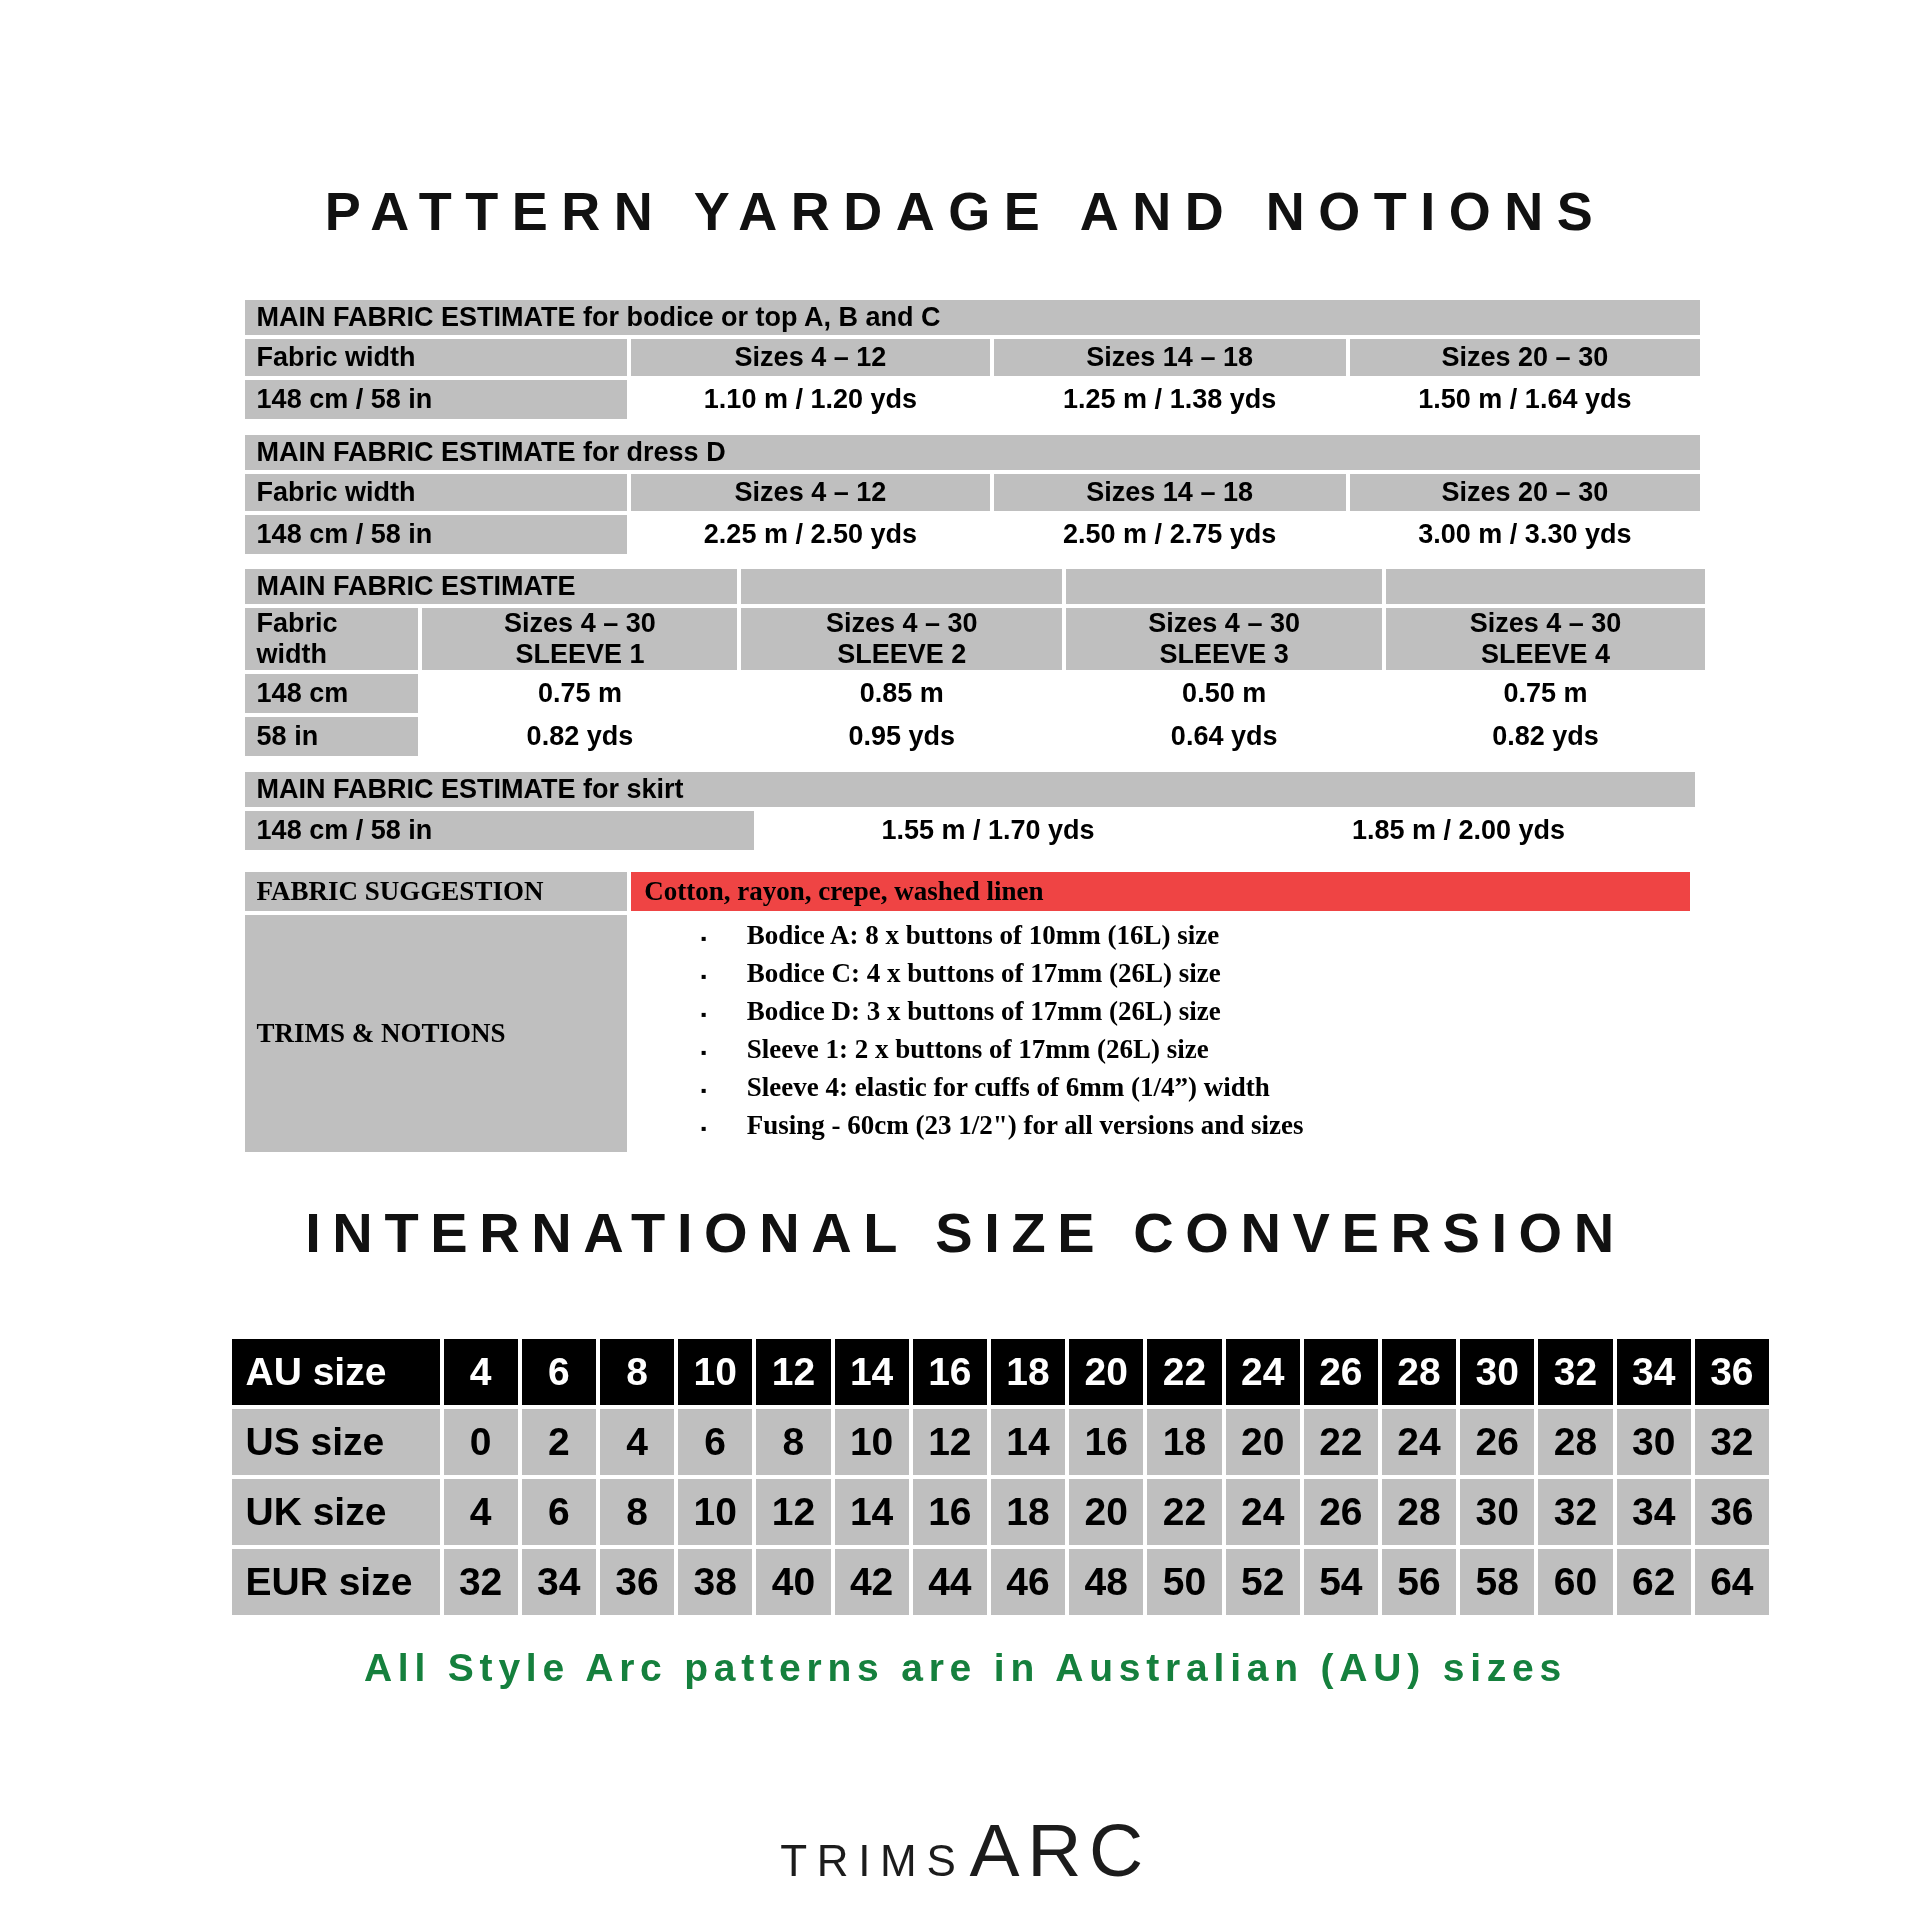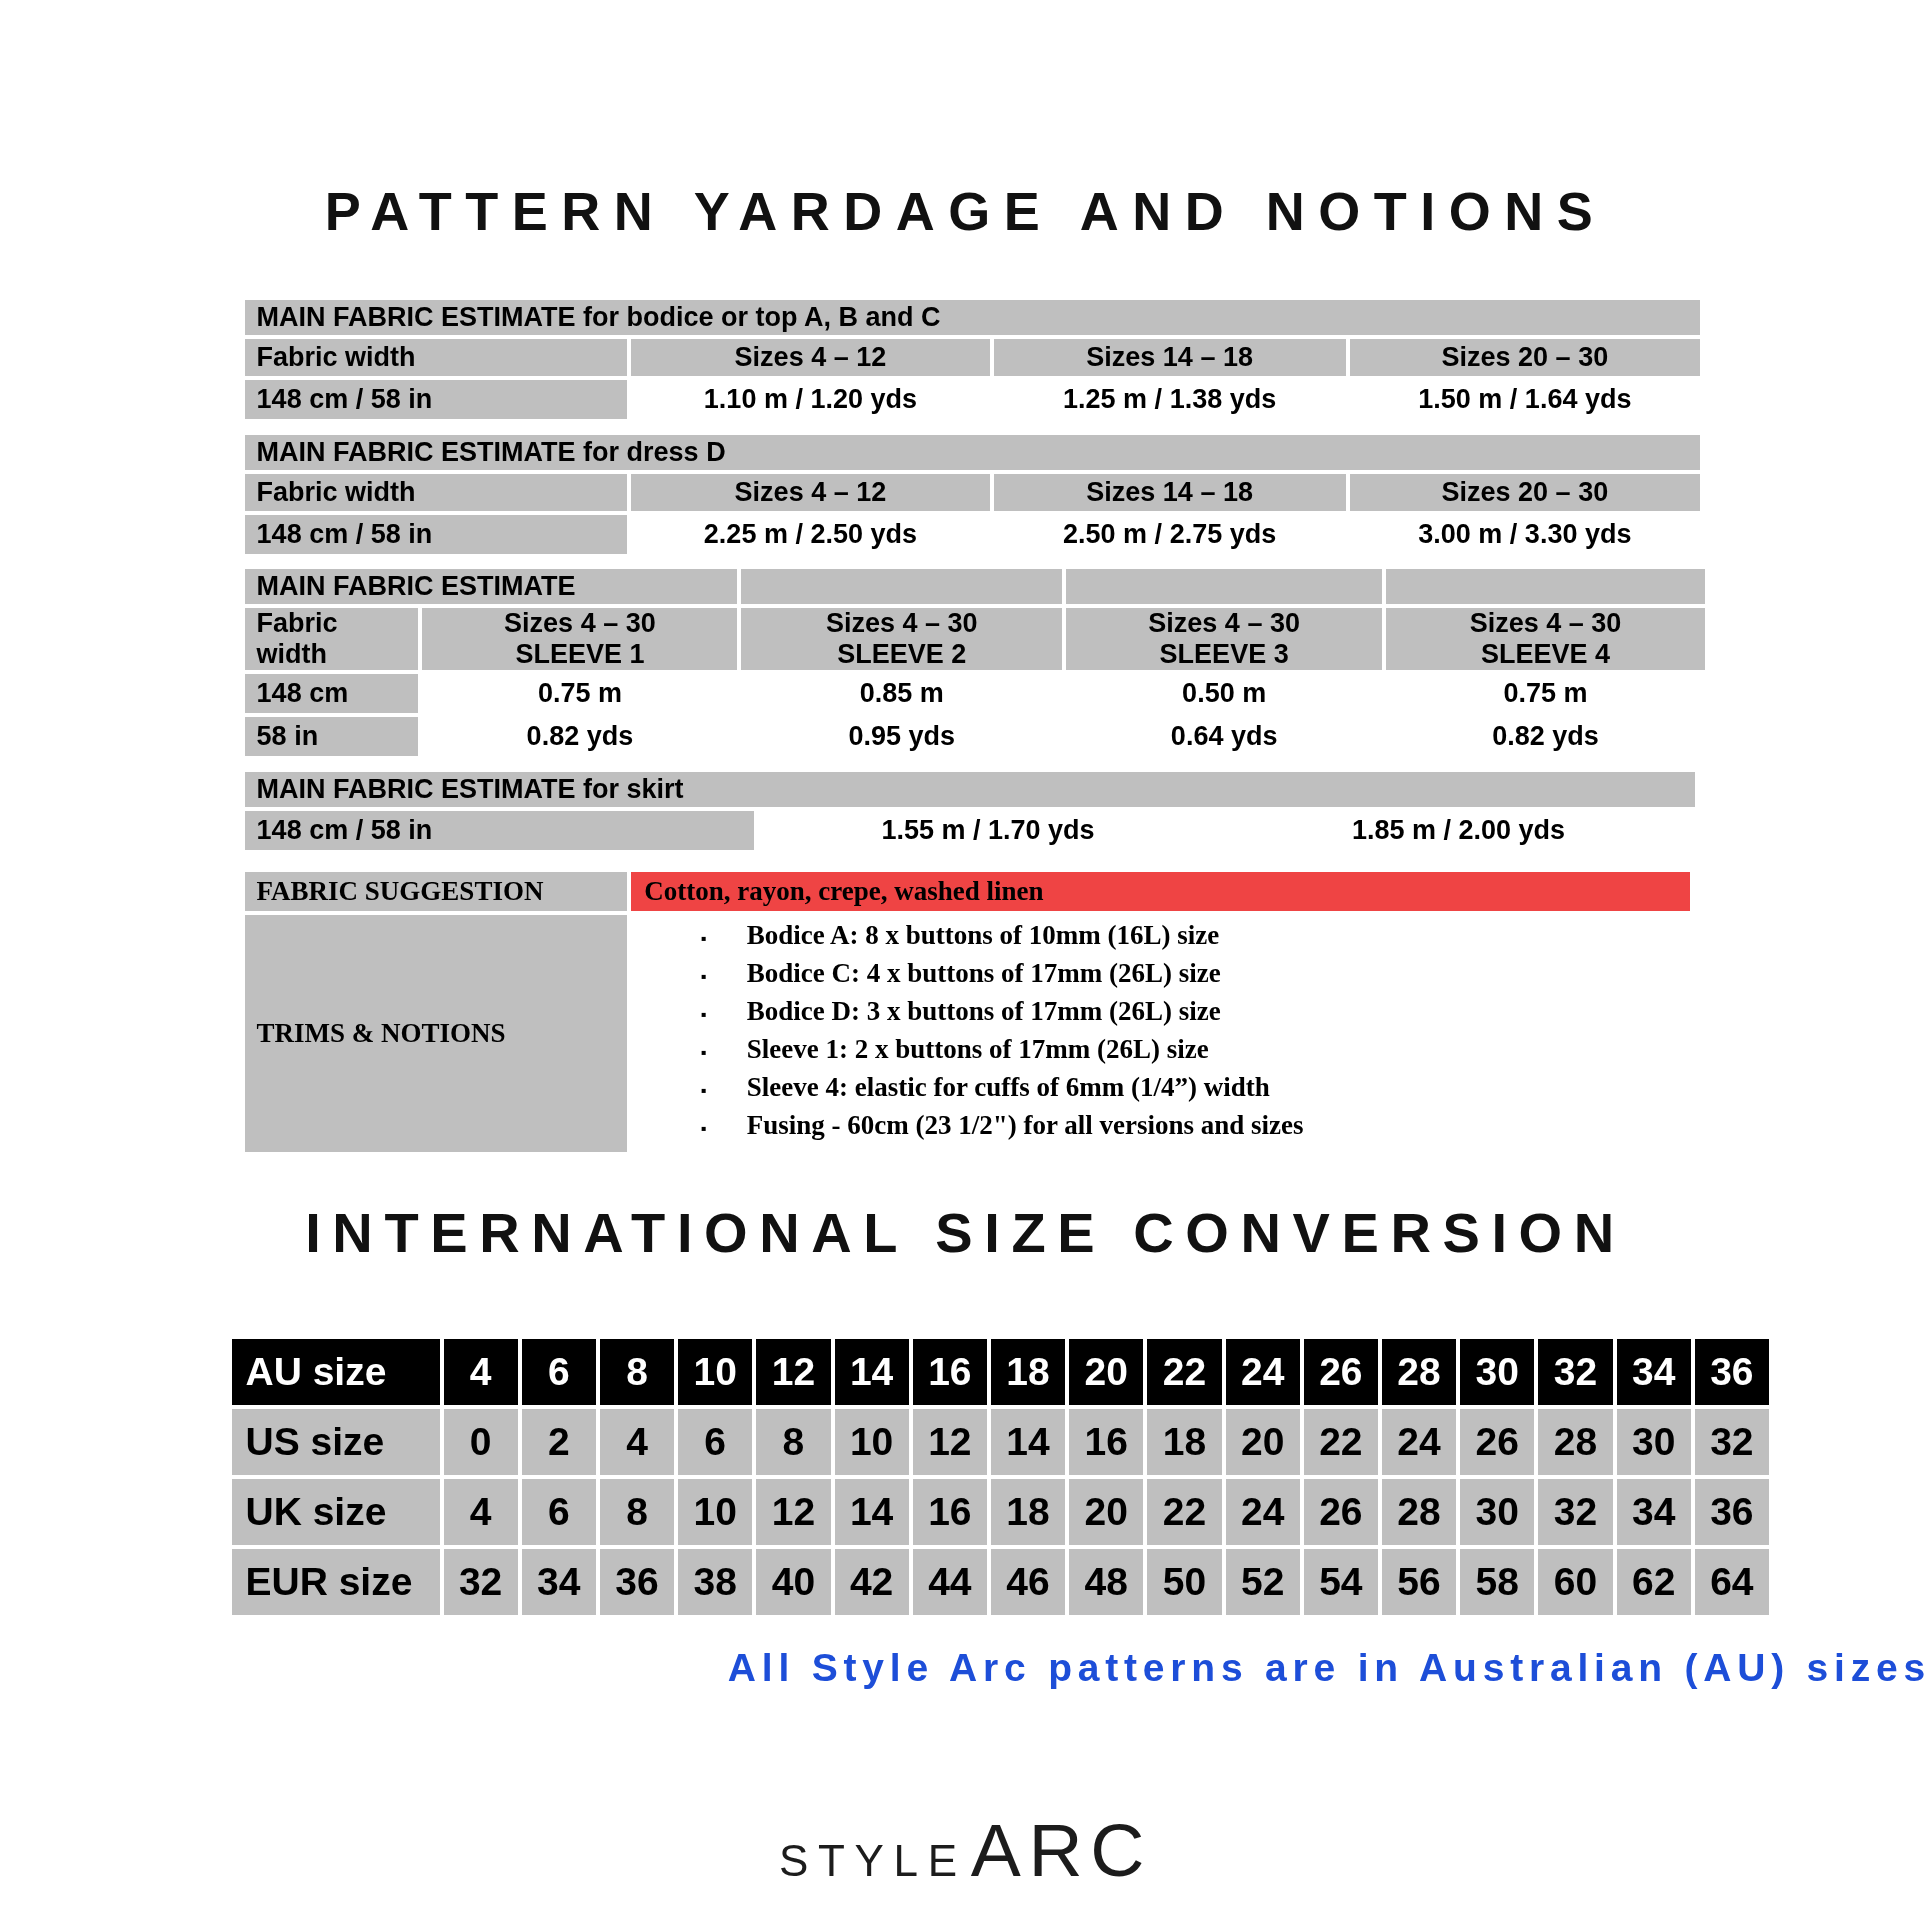--- a/index.html
+++ b/index.html
@@ -43,22 +43,22 @@
   .sizes-wrap { position:absolute; top:1335px; left:228px; }
   table.stable {
     border-collapse:separate; border-spacing:4.8px; table-layout:fixed;
     width:1545px; font-size:39px; font-weight:bold;
   }
   .stable td { background:#bfbfbf; height:64px; text-align:center; vertical-align:middle; }
   .stable td.lbl { width:193px; text-align:left; padding-left:13.5px; }
   .stable tr.black td { background:#000000; color:#ffffff; }
 
   .footnote {
-    position:absolute; top:1646px; left:0; width:1931px; text-align:right;
-    font-size:39px; font-weight:800; letter-spacing:5.8px; color:#1d4ed8;
+    position:absolute; top:1646px; left:0; width:1931px; text-align:center;
+    font-size:39px; font-weight:800; letter-spacing:5.8px; color:#15803d;
   }
   .logo {
     position:absolute; top:1807px; left:0; width:1931px;
     display:flex; justify-content:center; align-items:baseline; color:#1c1c1c;
   }
   .logo .style-part { font-size:44px; letter-spacing:9.7px; font-weight:300; }
   .logo .arc-part   { font-size:75px; letter-spacing:7.7px;  font-weight:300; margin-left:3.9px; }
 </style>
 </head>
 <body>
@@ -307,16 +307,16 @@
           <td>62</td>
           <td>64</td>
         </tr>
       </tbody>
   </table>
 </div>
 
 <div class="footnote">All Style Arc patterns are in Australian (AU) sizes</div>
 
 <div class="logo">
-  <span class="style-part">STYLE</span>
+  <span class="style-part">TRIMS</span>
   <span class="arc-part">ARC</span>
 </div>
 
 
 </body></html>

